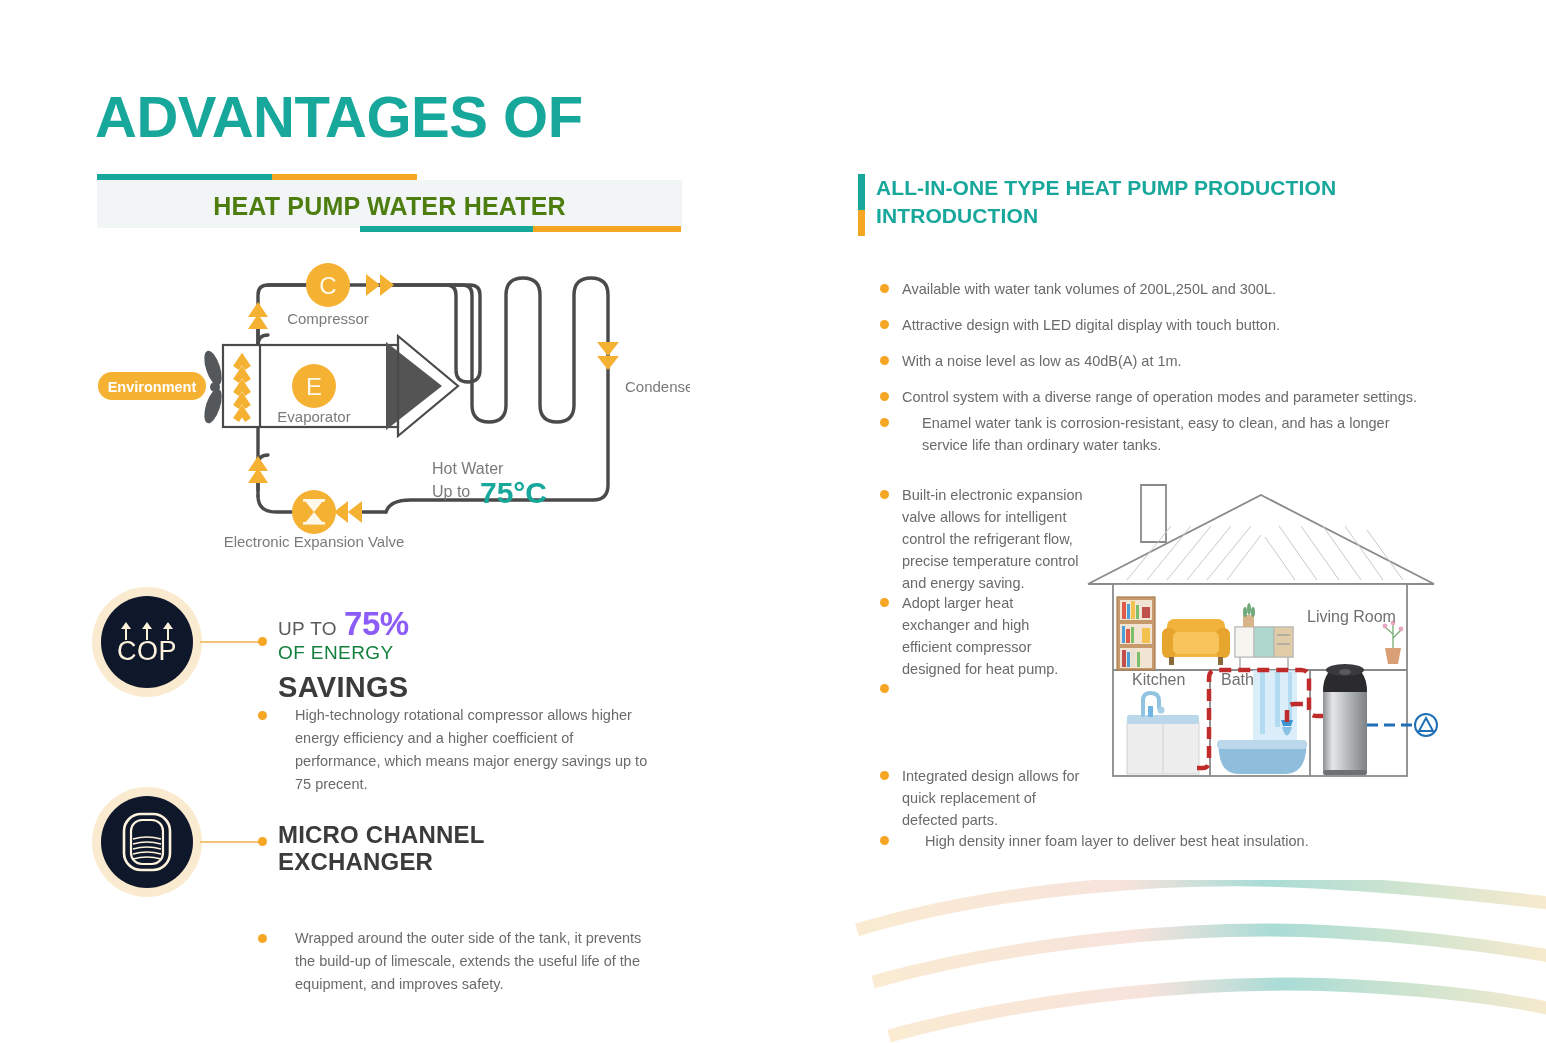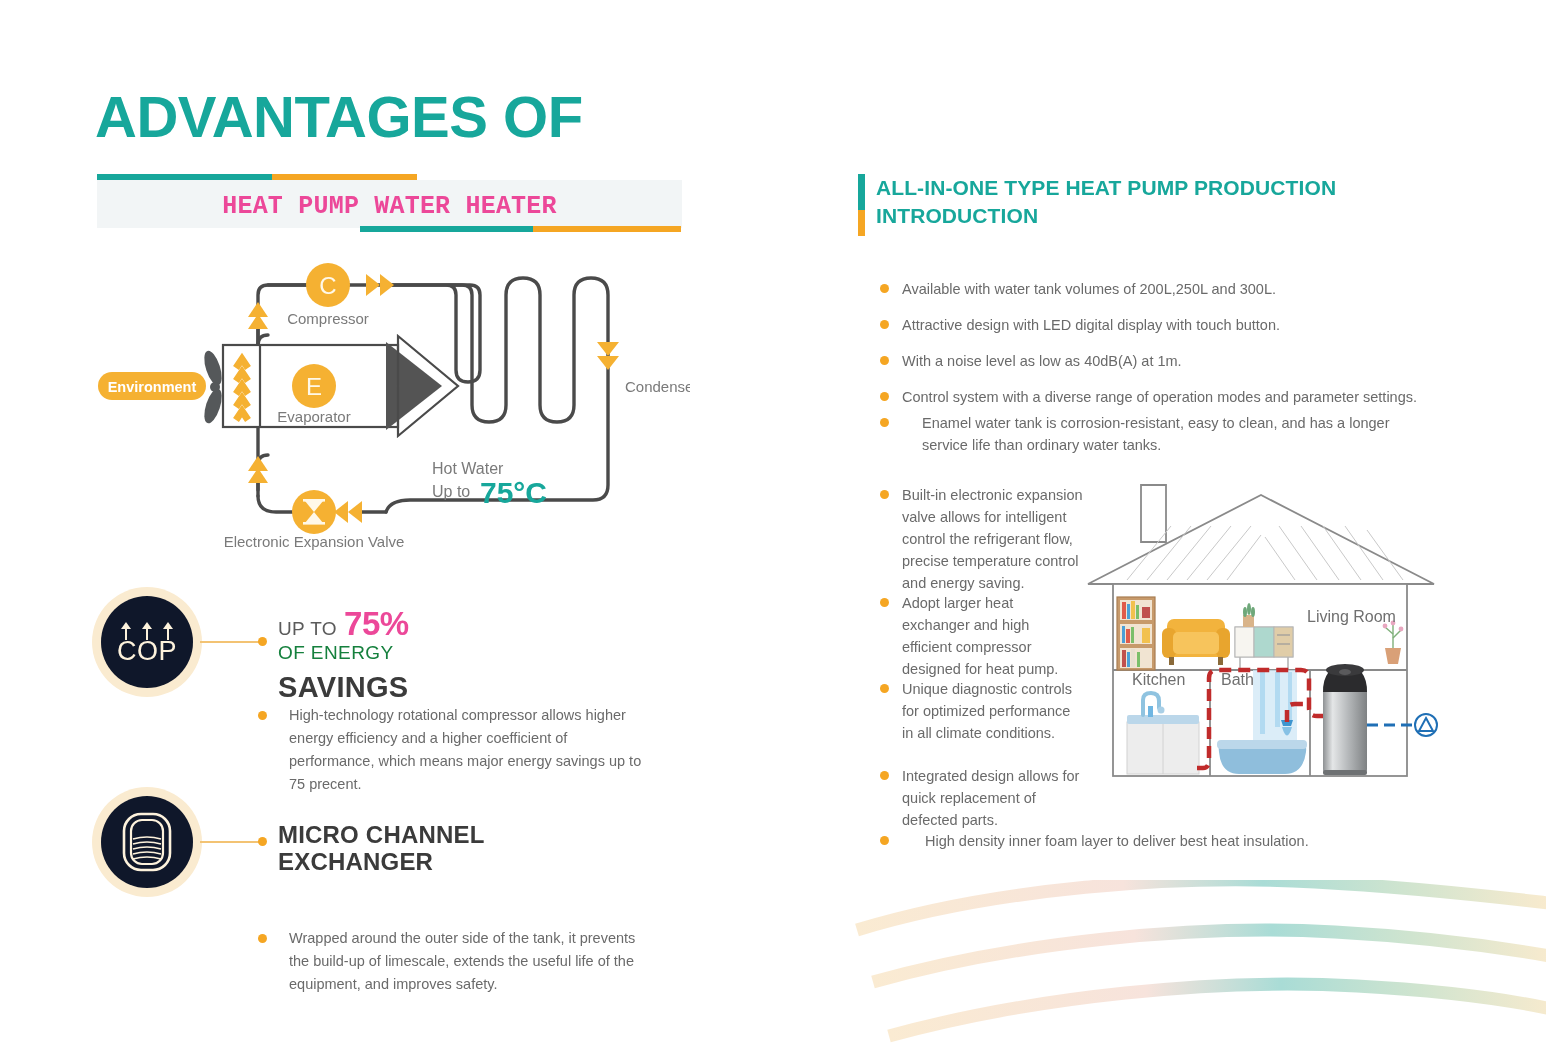--- a/index.html
+++ b/index.html
@@ -19,21 +19,21 @@
     color:#17A79B;line-height:1.0;
     font-family:"Liberation Sans", sans-serif;
   }
   #subtitle-band{
     position:absolute;left:97px;top:180px;width:585px;height:48px;
     background:#F2F5F6;
   }
   #subtitle-text{
     position:absolute;left:97px;top:186px;width:585px;height:40px;
     display:flex;align-items:center;justify-content:center;
-    font-size:25px;font-weight:bold;color:#ec4899;letter-spacing:0.2px;font-family:Liberation Mono, monospace;
+    font-size:25px;font-weight:bold;color:#4d7c0f;letter-spacing:0.2px;
   }
   .bar{position:absolute;height:6px;}
   #bar-top-teal  {left:97px; top:174px;width:175px;background:#17A79B;}
   #bar-top-orange{left:272px;top:174px;width:145px;background:#F5A623;}
   #bar-bot-teal  {left:360px;top:226px;width:173px;background:#17A79B;}
   #bar-bot-orange{left:533px;top:226px;width:148px;background:#F5A623;}
 
   
   #cycle-diagram{position:absolute;left:90px;top:250px;width:600px;height:300px;}
 
@@ -48,26 +48,26 @@
   .cop-arrow{width:12px;height:20px;position:relative;}
   .cop-arrow:before{content:"";position:absolute;left:5px;top:4px;width:2px;height:16px;background:#FDF2DC;}
   .cop-arrow:after{content:"";position:absolute;left:1px;top:2px;width:0;height:0;
     border-left:5px solid transparent;border-right:5px solid transparent;border-bottom:7px solid #FDF2DC;}
   .cop-label{font-size:27px;color:#FDF2DC;letter-spacing:0.5px;line-height:1;}
 
   .connector-line{position:absolute;height:2px;background:#F3C373;}
   .connector-dot{position:absolute;width:9px;height:9px;border-radius:50%;background:#F5A623;}
 
   .kpi-line1{font-size:19px;color:#5B5B5B;letter-spacing:0.4px;}
-  .kpi-big{font-size:33px;font-weight:bold;color:#ec4899;letter-spacing:-0.5px;}
+  .kpi-big{font-size:33px;font-weight:bold;color:#8b5cf6;letter-spacing:-0.5px;}
   .kpi-line2{font-size:19px;color:#15803d;letter-spacing:0.4px;}
   .kpi-line3{font-size:29px;font-weight:bold;color:#3B3B3B;letter-spacing:0.3px;}
   .block-title{font-size:24px;font-weight:bold;color:#3B3B3B;line-height:1.12;letter-spacing:0.2px;}
 
-  .note{position:absolute;display:flex;gap:22px;}
+  .note{position:absolute;display:flex;gap:28px;}
   .note-dot{flex:0 0 auto;width:9px;height:9px;border-radius:50%;background:#F5A623;margin-top:7px;}
   .note-text{font-size:14.5px;line-height:1.58;color:#6A6A6A;}
 
   
   #right-accent{position:absolute;left:858px;top:174px;width:7px;height:62px;
     background:linear-gradient(to bottom,#17A79B 0%,#17A79B 58%,#F5A623 58%,#F5A623 100%);}
   #right-title{position:absolute;left:876px;top:174px;width:520px;
     font-size:21px;font-weight:bold;color:#17A79B;line-height:1.34;letter-spacing:0.1px;}
 
   #right-bullets{position:absolute;left:880px;top:278px;width:560px;}
@@ -266,21 +266,20 @@
     <div class="rb" style="top:206px;width:215px;">
       <div class="rb-dot"></div>
       <div class="rb-text">Built-in electronic expansion valve allows for intelligent control the refrigerant flow, precise temperature control and energy saving.</div>
     </div>
     <div class="rb" style="top:314px;width:200px;">
       <div class="rb-dot"></div>
       <div class="rb-text">Adopt larger heat exchanger and high efficient compressor designed for heat pump.</div>
     </div>
     <div class="rb" style="top:400px;width:200px;">
       <div class="rb-dot"></div>
-      <div class="rb-text">Unique diagnostic controls for optimized performance in all climate conditions.</div>
     </div>
     <div class="rb" style="top:487px;width:215px;">
       <div class="rb-dot"></div>
       <div class="rb-text">Integrated design allows for quick replacement of defected parts.</div>
     </div>
     <div class="rb" style="top:552px;width:555px;gap:36px;">
       <div class="rb-dot"></div>
       <div class="rb-text">High density inner foam layer to deliver best heat insulation.</div>
     </div>
   </div>

